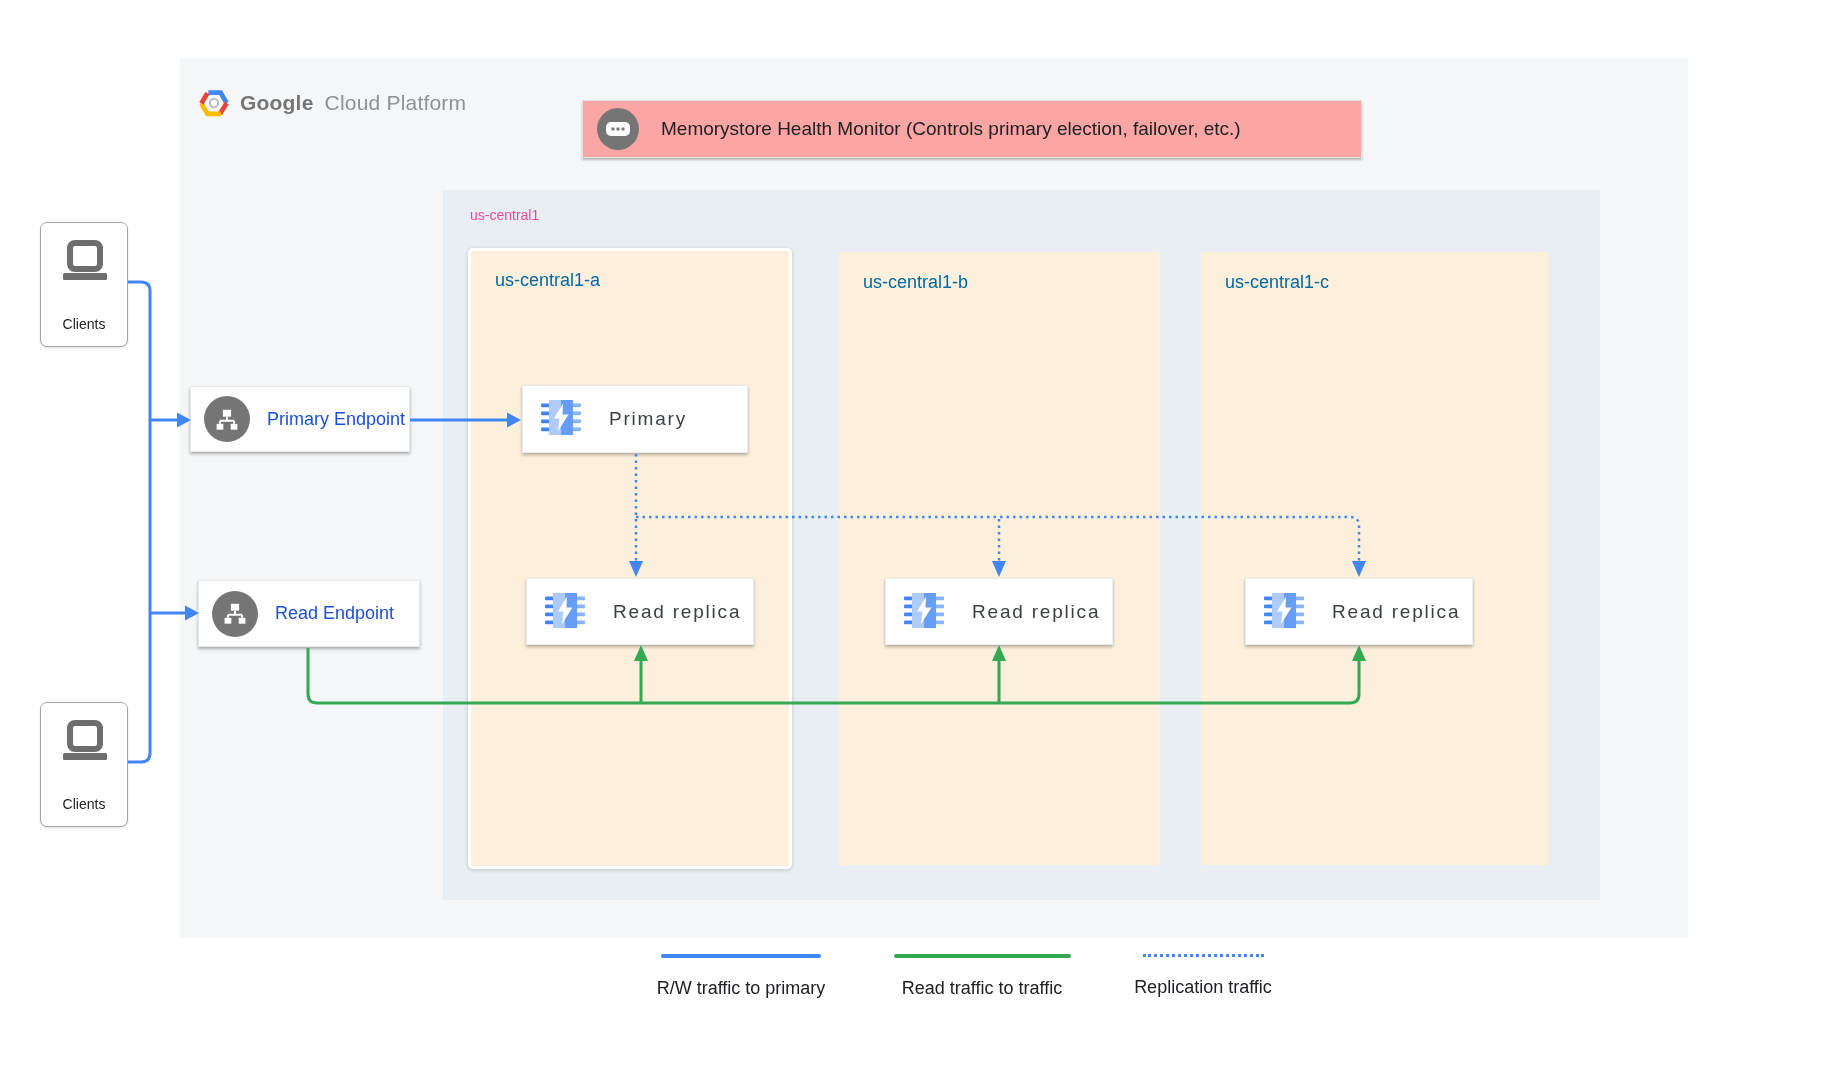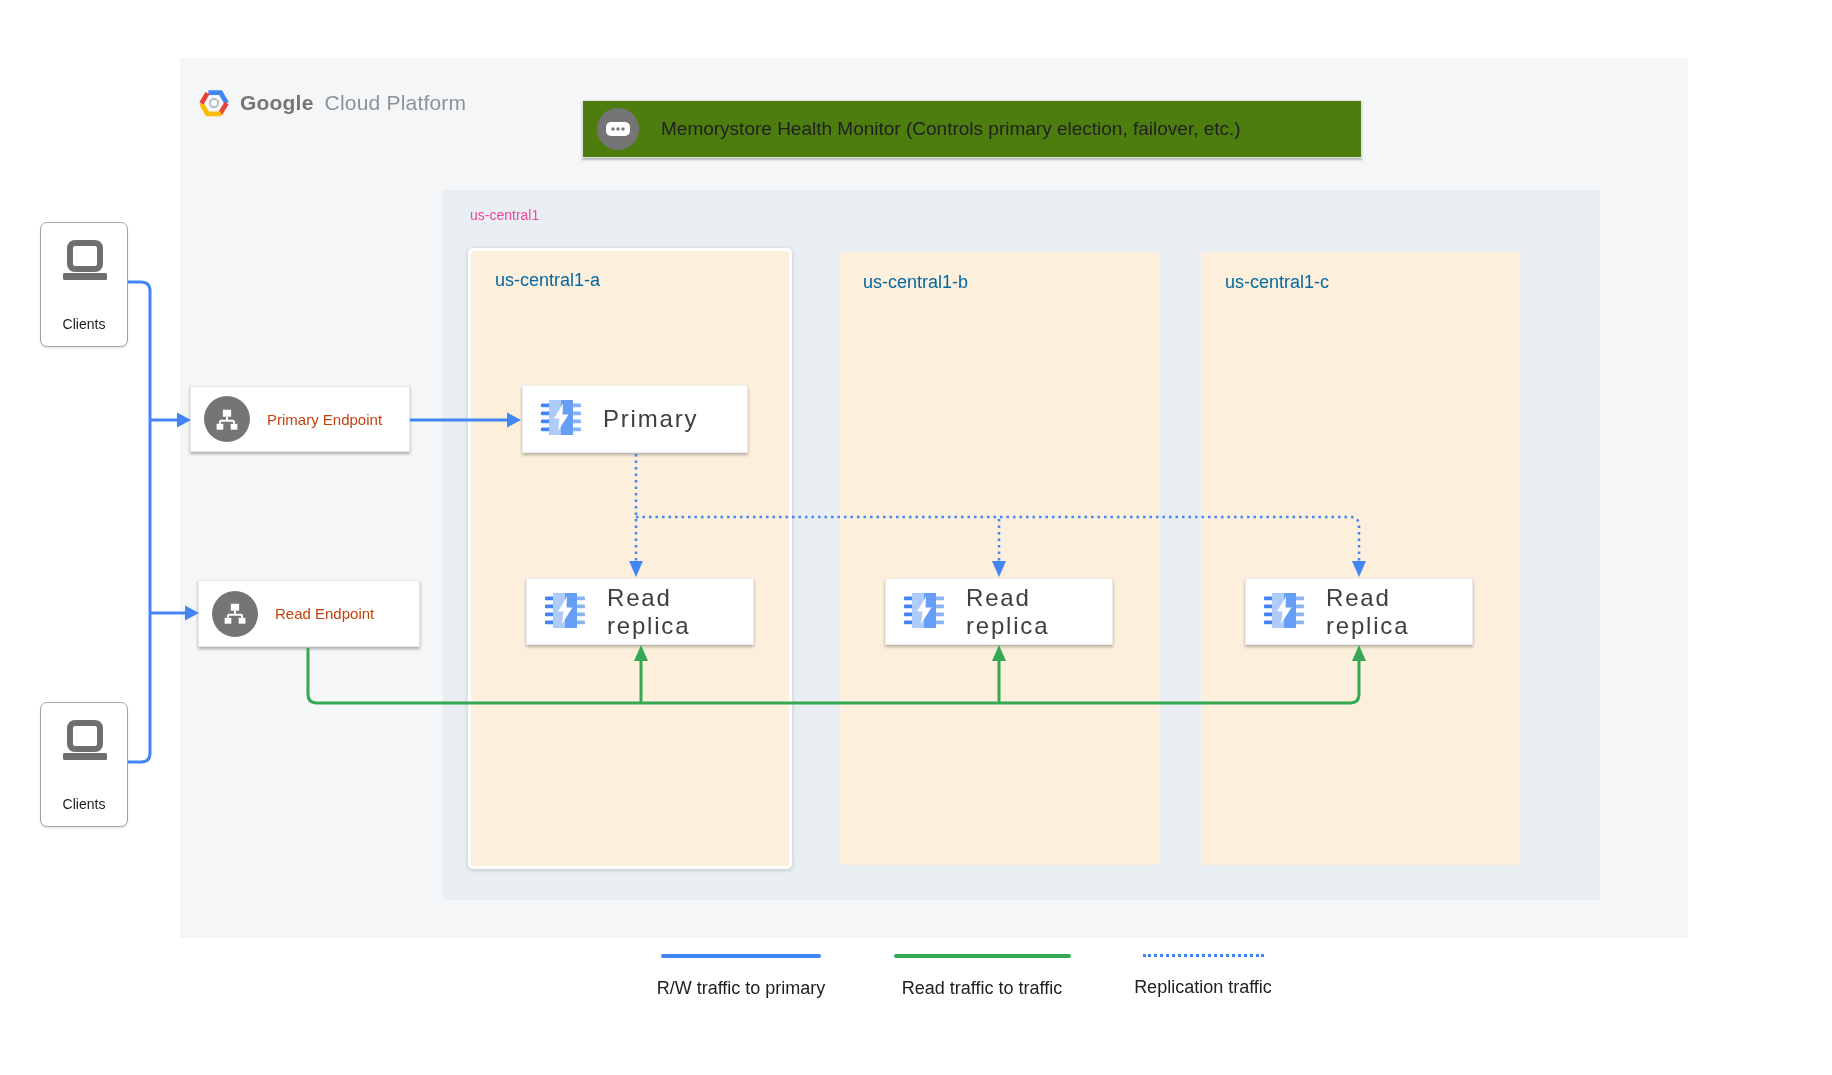--- a/index.html
+++ b/index.html
@@ -12,63 +12,63 @@
   
   #panel{left:180px;top:58px;width:1508px;height:880px;background:#f5f6f7;}
 
   
   #logo{left:199px;top:62px;height:34px;display:flex;align-items:center;gap:11px;margin-top:24px;}
   #logo .brand{font-size:21px;font-weight:700;color:#757575;letter-spacing:.2px;}
   #logo .suffix{font-size:21px;font-weight:400;color:#8d9297;letter-spacing:.2px;}
 
   
   #health-card{
-    left:582px;top:100px;width:780px;height:58px;background:#4d7c0f;
+    left:582px;top:100px;width:780px;height:58px;background:#fca5a5;
     border:1px solid #e2e2e2;box-shadow:0 2px 2px rgba(0,0,0,.25);
     display:flex;align-items:center;box-sizing:border-box;
   }
   #health-card .circle-icon{margin-left:14px;}
   #health-card .label{margin-left:22px;font-size:19px;color:#212121;}
 
   .circle-icon{width:42px;height:42px;border-radius:50%;background:#757575;
     display:flex;align-items:center;justify-content:center;flex:0 0 auto;}
 
   
   #region{left:443px;top:190px;width:1157px;height:710px;background:#e9eef2;}
   #region-label{left:470px;top:207px;font-size:14px;color:#ec4899;}
   .zone{background:#fcefdc;border-radius:3px;}
   #zone-a{left:468px;top:248px;width:324px;height:621px;background:#fcefdc;
     border:3px solid #ffffff;border-radius:5px;box-shadow:0 1px 4px rgba(0,0,0,.18);
     box-sizing:border-box;}
   #zone-b{left:839px;top:252px;width:321px;height:613px;}
-  #zone-c{left:1201px;top:252px;width:319px;height:613px;}
+  #zone-c{left:1201px;top:252px;width:319px;height:613px;padding-left:29px;}
   .zone-label{position:absolute;left:24px;top:20px;font-size:18px;color:#0369a1;}
   #zone-a .zone-label{top:19px;}
 
   
   .node{
     position:absolute;background:#ffffff;border:1px solid #ececec;
     box-shadow:0 2px 3px rgba(0,0,0,.28);display:flex;align-items:center;
     box-sizing:border-box;
   }
   .node .ms-icon{margin-left:18px;flex:0 0 auto;}
-  .node .label{margin-left:22px;font-size:24px;color:#3c4043;letter-spacing:1.8px;}
+  .node .label{margin-left:28px;font-size:19px;color:#3c4043;letter-spacing:1.8px;}
   #node-primary{left:522px;top:385px;width:226px;height:68px;}
   #replica-a{left:526px;top:578px;width:228px;height:67px;}
   #replica-b{left:885px;top:578px;width:228px;height:67px;}
   #replica-c{left:1245px;top:578px;width:228px;height:67px;}
 
   
   .endpoint{
     position:absolute;background:#ffffff;border:1px solid #e8e8e8;
     box-shadow:0 2px 3px rgba(0,0,0,.3);display:flex;align-items:center;
     box-sizing:border-box;
   }
   .endpoint .circle-icon{width:46px;height:46px;margin-left:13px;}
-  .endpoint .label{margin-left:17px;font-size:15px;color:#c2410c;}
+  .endpoint .label{margin-left:17px;font-size:18px;color:#1d4ed8;}
   #primary-endpoint{left:190px;top:386px;width:220px;height:66px;}
   #read-endpoint{left:198px;top:580px;width:222px;height:67px;}
 
   
   .clients-box{
     position:absolute;width:88px;height:125px;background:#fff;
     border:1px solid #a5a5a5;border-radius:7px;box-shadow:0 1px 2px rgba(0,0,0,.12);
     box-sizing:border-box;
   }
   #clients-1{left:40px;top:222px;}

